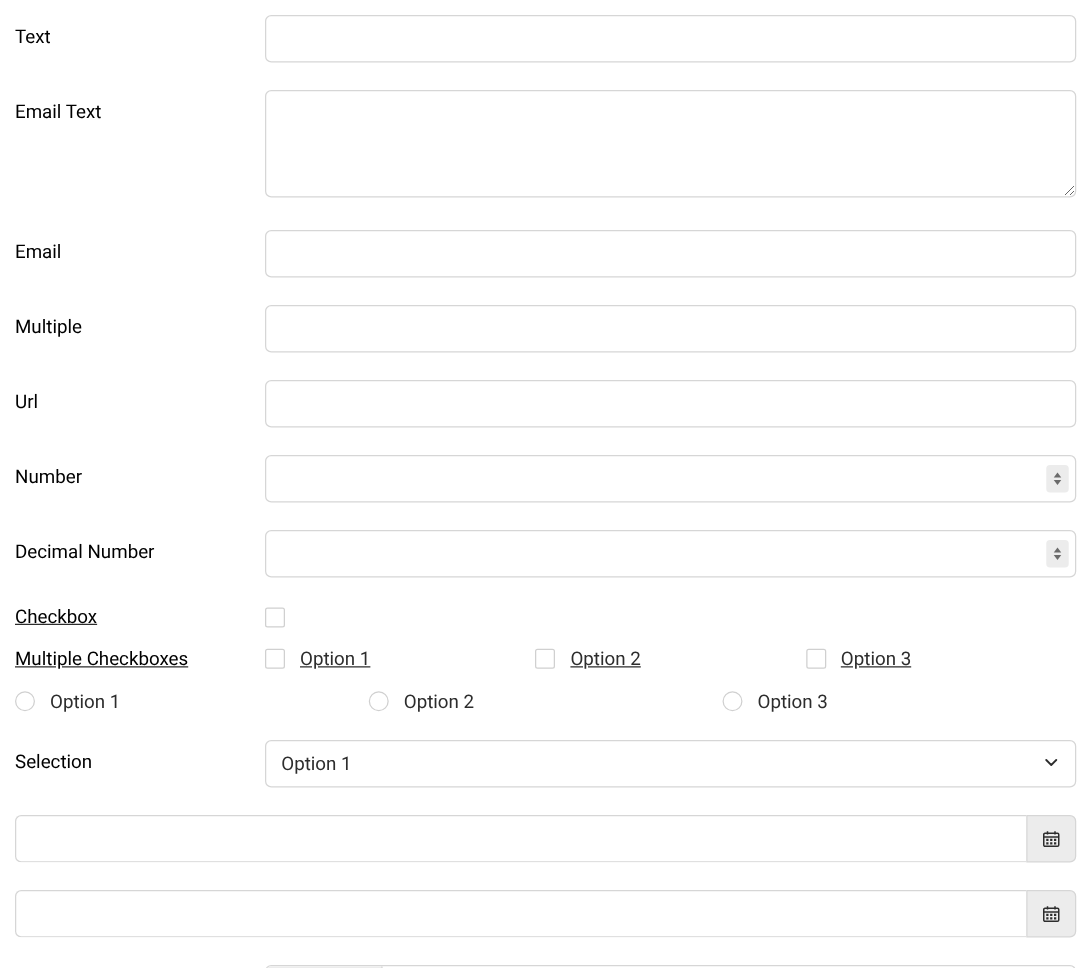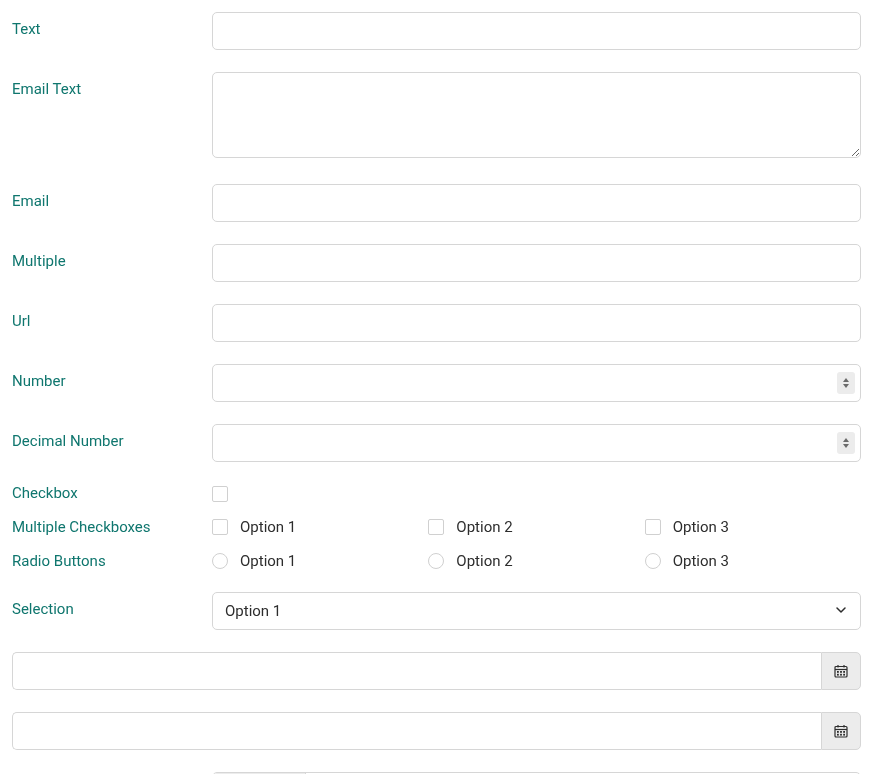--- a/index.html
+++ b/index.html
@@ -15,25 +15,26 @@
       padding: 12px;
       width: 873px;
     }
     .form-row {
       display: flex;
       align-items: flex-start;
       margin-bottom: 22px;
     }
     .form-row.tight {
       margin-bottom: 16px;
+      text-decoration: underline;
     }
     .label-col {
       flex: 0 0 200px;
       padding-top: 8px;
-      color: #0f766e;
+      color: #000000;
     }
     .label-col.no-offset {
       padding-top: 0;
     }
     .input-col {
       flex: 1 1 auto;
       min-width: 0;
     }
     .text-input {
       width: 100%;
@@ -283,21 +284,20 @@
       </div>
       <div class="opt">
         <span class="checkbox-box"></span>
         <span class="opt-label">Option 3</span>
       </div>
     </div>
   </div>
 </div>
 
 <div class="form-row">
-  <div class="label-col no-offset">Radio Buttons</div>
   <div class="input-col">
     <div class="opts">
       <div class="opt">
         <span class="radio-circle"></span>
         <span class="opt-label">Option 1</span>
       </div>
       <div class="opt">
         <span class="radio-circle"></span>
         <span class="opt-label">Option 2</span>
       </div>

